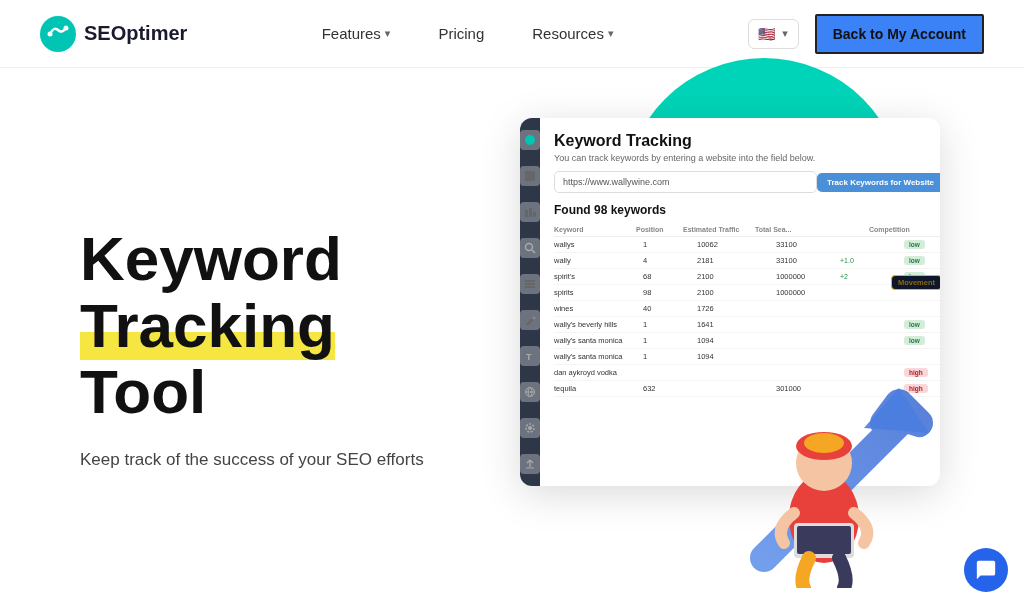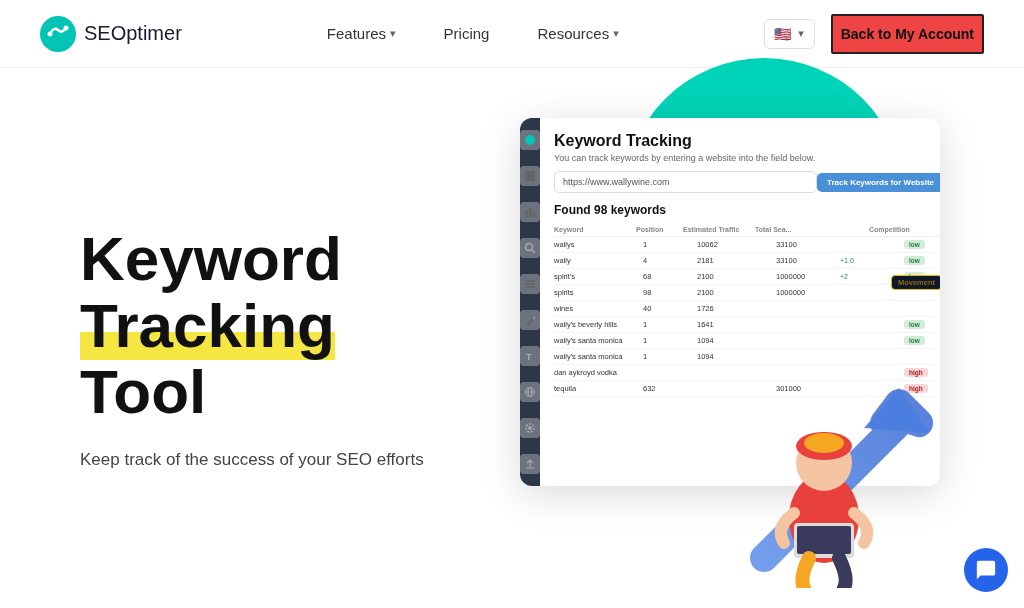--- a/index.html
+++ b/index.html
@@ -6,35 +6,35 @@
     body { font-family: -apple-system, BlinkMacSystemFont, 'Segoe UI', sans-serif; background: #fff; width: 1024px; height: 608px; overflow: hidden; position: relative; }
 
     
     header {
       display: flex; align-items: center; justify-content: space-between;
       padding: 0 40px; height: 68px; background: #fff;
       border-bottom: 1px solid #f0f0f0;
     }
     .logo { display: flex; align-items: center; gap: 8px; cursor: pointer; }
     .logo-icon { width: 36px; height: 36px; }
-    .logo-text { font-size: 20px; font-weight: 400; color: #1a1a2e; }
+    .logo-text { font-size: 20px; font-weight: 700; color: #1a1a2e; }
     nav { display: flex; align-items: center; gap: 20px; }
     .nav-item {
       padding: 8px 14px; font-size: 15px; color: #333; cursor: pointer;
       display: flex; align-items: center; gap: 4px; font-weight: 500;
     }
     .chevron { font-size: 11px; color: #666; }
     .header-right { display: flex; align-items: center; gap: 16px; }
     .lang-btn {
       display: flex; align-items: center; gap: 6px; padding: 6px 10px;
       border: 1px solid #ddd; border-radius: 6px; cursor: pointer; font-size: 14px;
     }
     .back-btn {
-      padding: 10px 8px; border: 2px solid #222; border-radius: 2px;
-      background: #ef4444; font-size: 14px; font-weight: 600; cursor: pointer;
+      padding: 10px 16px; border: 2px solid #222; border-radius: 2px;
+      background: #3b82f6; font-size: 14px; font-weight: 600; cursor: pointer;
       color: #111; white-space: nowrap;
     }
 
     
     .hero {
       display: flex; align-items: center;
       padding: 20px 60px 0 80px;
       height: calc(608px - 68px);
       position: relative;
     }

